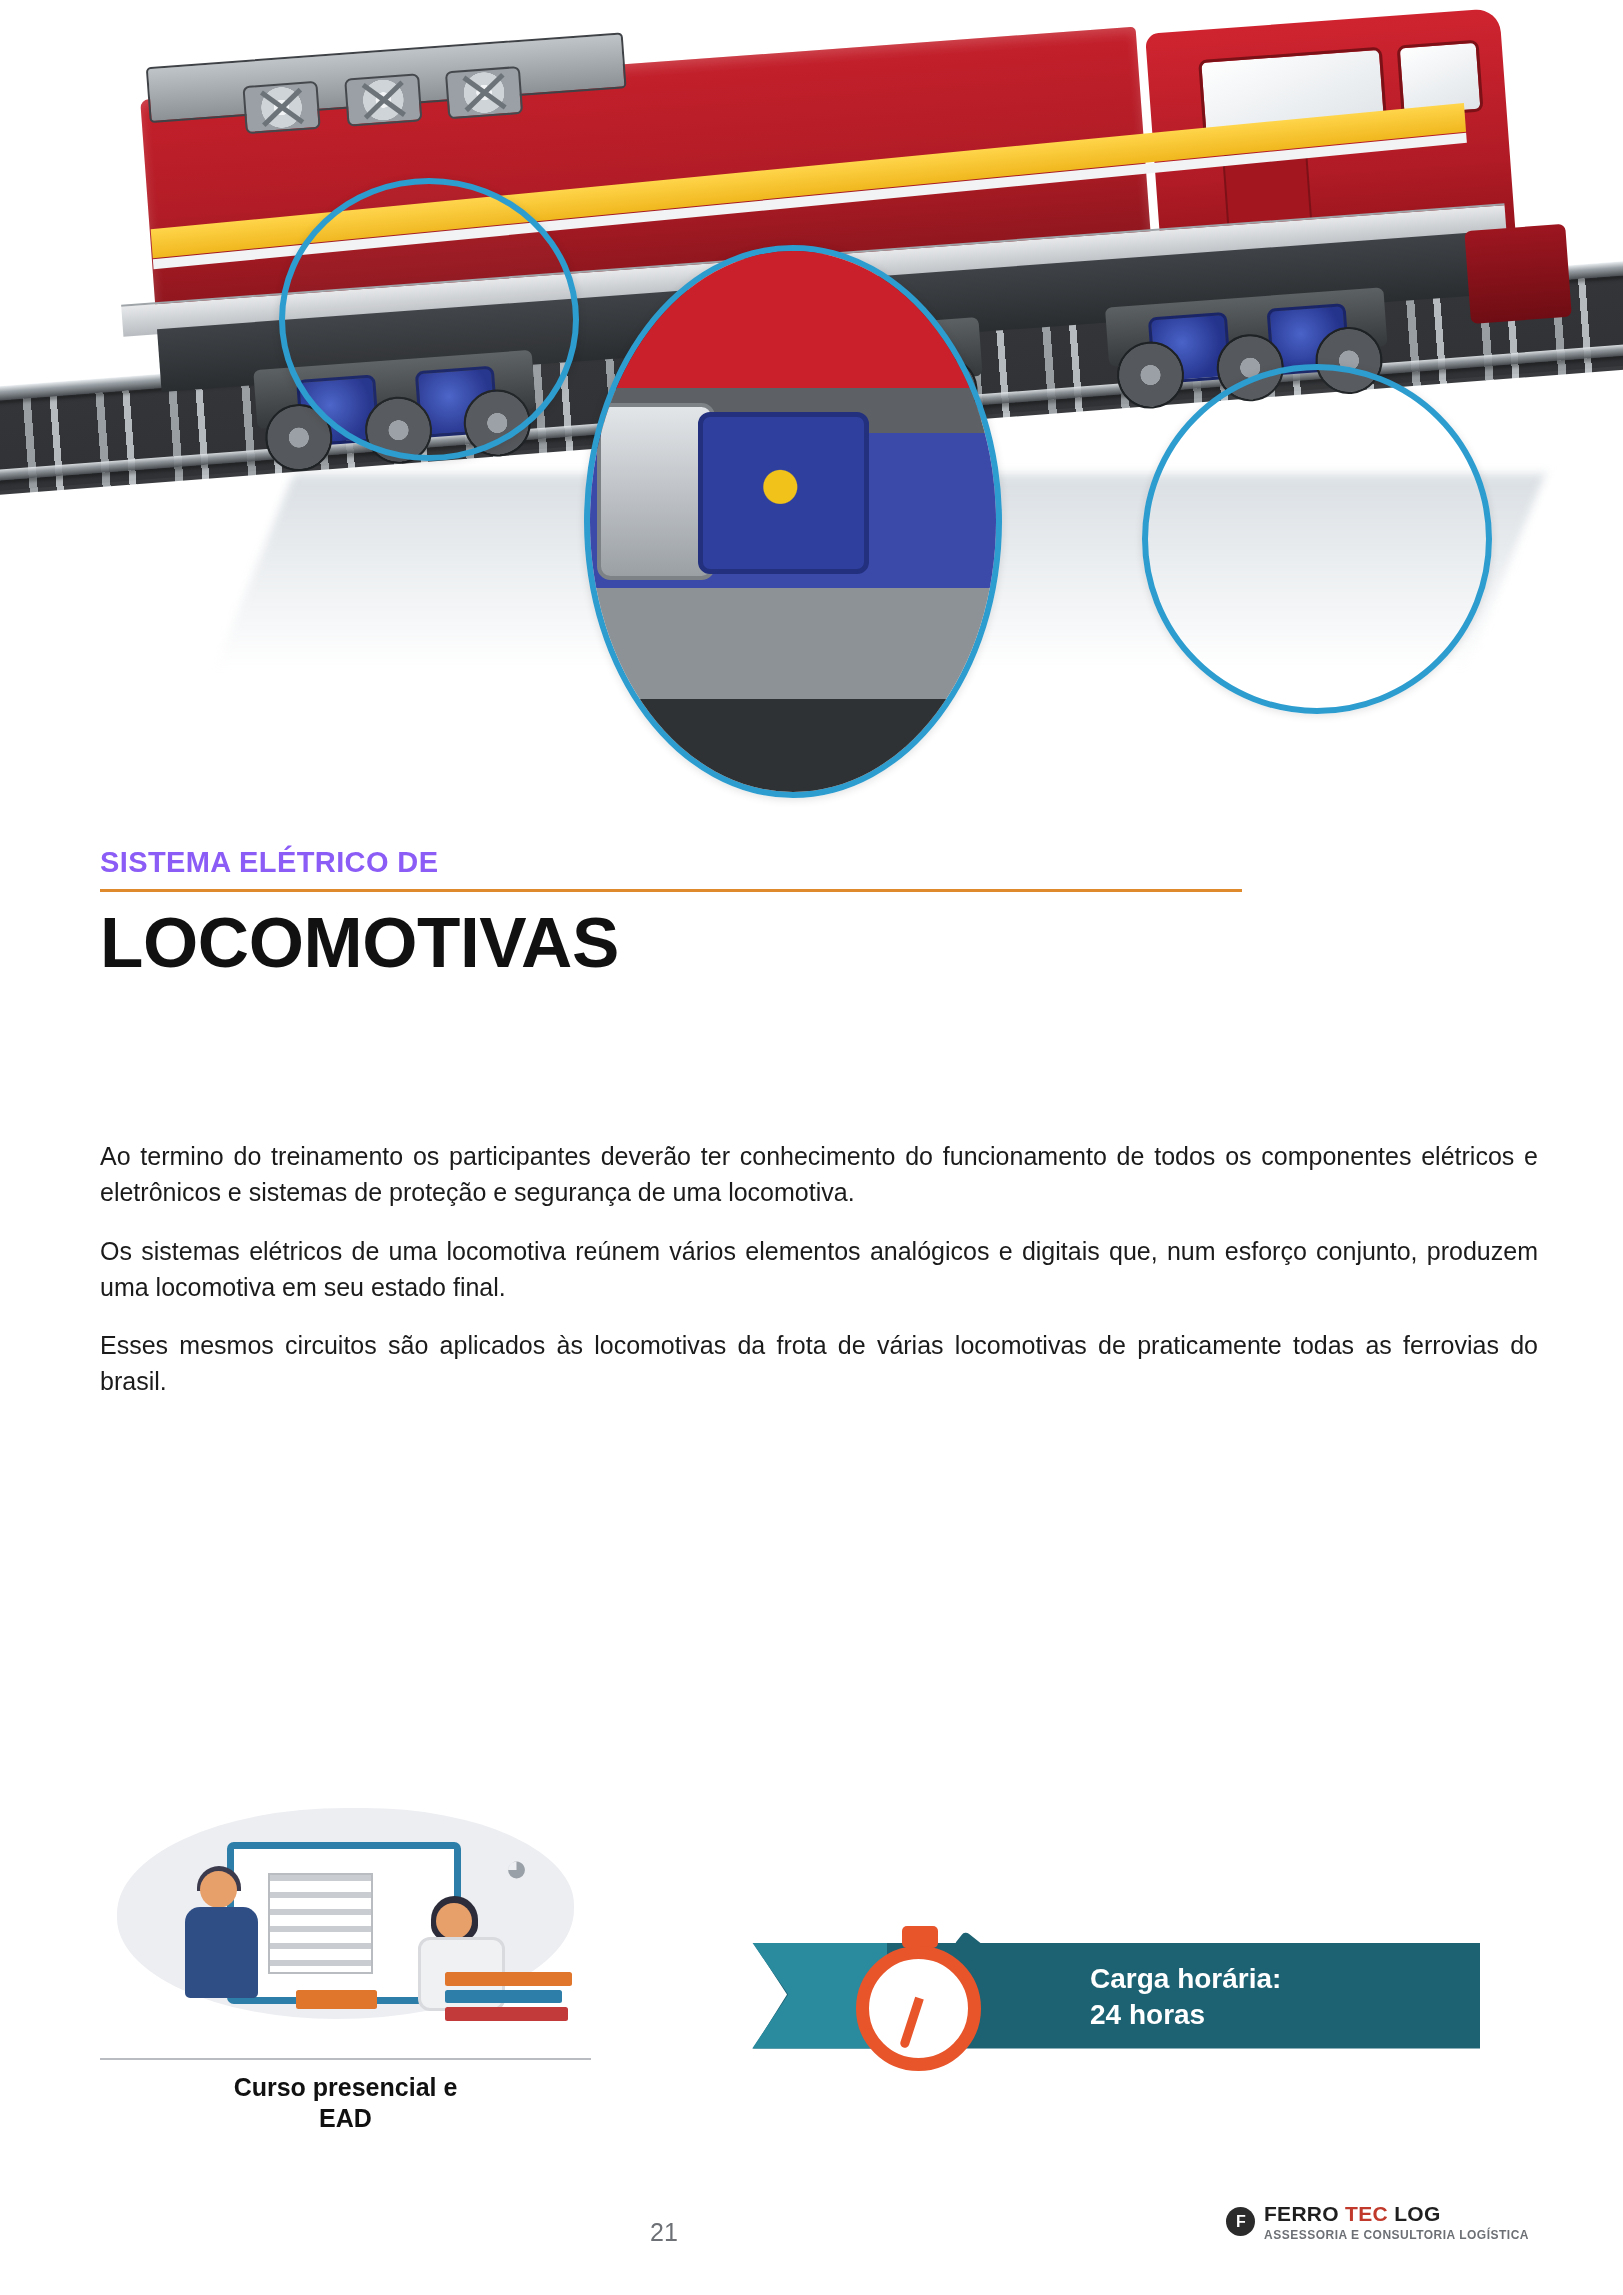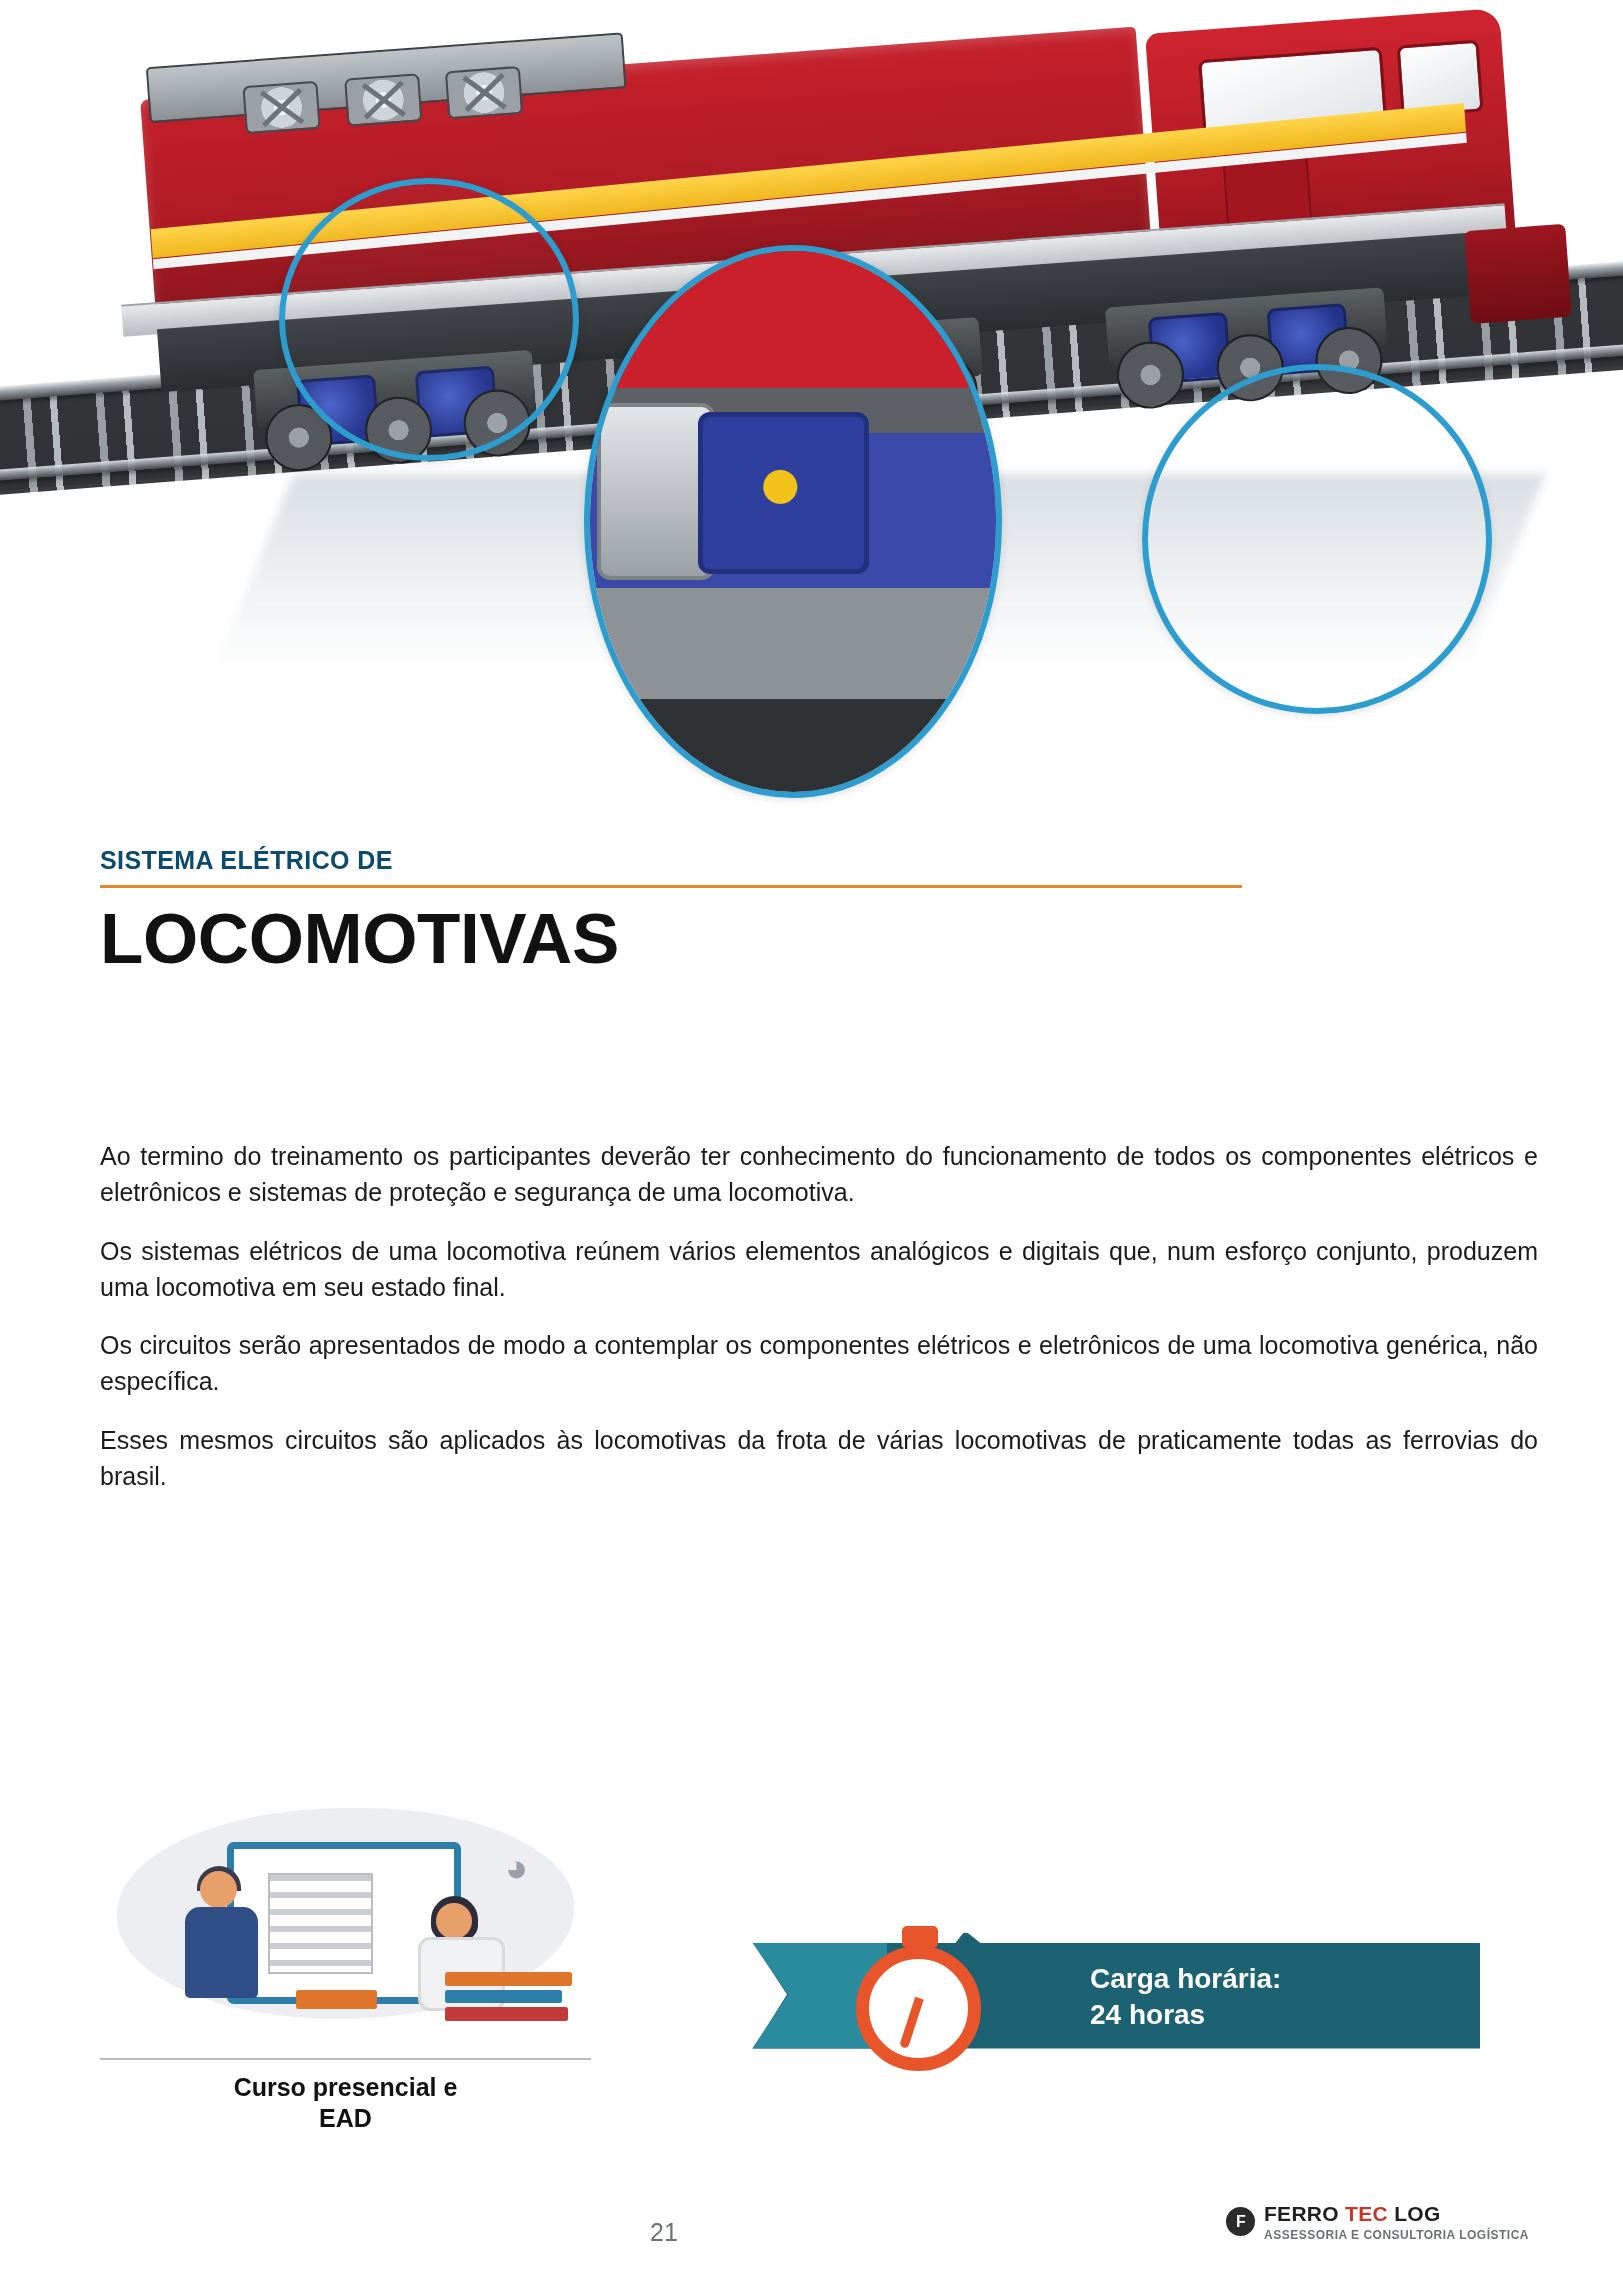--- a/index.html
+++ b/index.html
@@ -263,24 +263,24 @@
   }
 
   
   .title-block {
     position: absolute;
     left: 100px;
     top: 846px;
     width: 1184px;
   }
   .kicker {
-    font-size: 25px;
+    font-size: 29px;
     font-weight: 700;
     letter-spacing: 0.4px;
-    color: #0c4a6e;
+    color: #8b5cf6;
     margin: 0 0 10px 0;
   }
   .title-rule {
     width: 1142px;
     height: 2.5px;
     background: #e08a2e;
     margin-bottom: 15px;
   }
   .main-title {
     font-size: 71px;
@@ -608,21 +608,20 @@
 
 <div class="title-block">
   <div class="kicker">SISTEMA ELÉTRICO DE</div>
   <div class="title-rule"></div>
   <h1 class="main-title">LOCOMOTIVAS</h1>
 </div>
 
 <div class="body-copy">
   <p>Ao termino do treinamento os participantes deverão ter conhecimento do funcionamento de todos os componentes elétricos e eletrônicos e sistemas de proteção e segurança de uma locomotiva.</p>
   <p>Os sistemas elétricos de uma locomotiva reúnem vários elementos analógicos e digitais que, num esforço conjunto, produzem uma locomotiva em seu estado final.</p>
-  <p>Os circuitos serão apresentados de modo a contemplar os componentes elétricos e eletrônicos de uma locomotiva genérica, não específica.</p>
   <p>Esses mesmos circuitos são aplicados às locomotivas da frota de várias locomotivas de praticamente todas as ferrovias do brasil.</p>
 </div>
 
 <div class="badge-ead">
   <div class="ead-art">
     <div class="ead-blob"></div>
     <div class="ead-monitor">
       <div class="ead-monitor-lines"></div>
     </div>
     <div class="ead-stand"></div>

